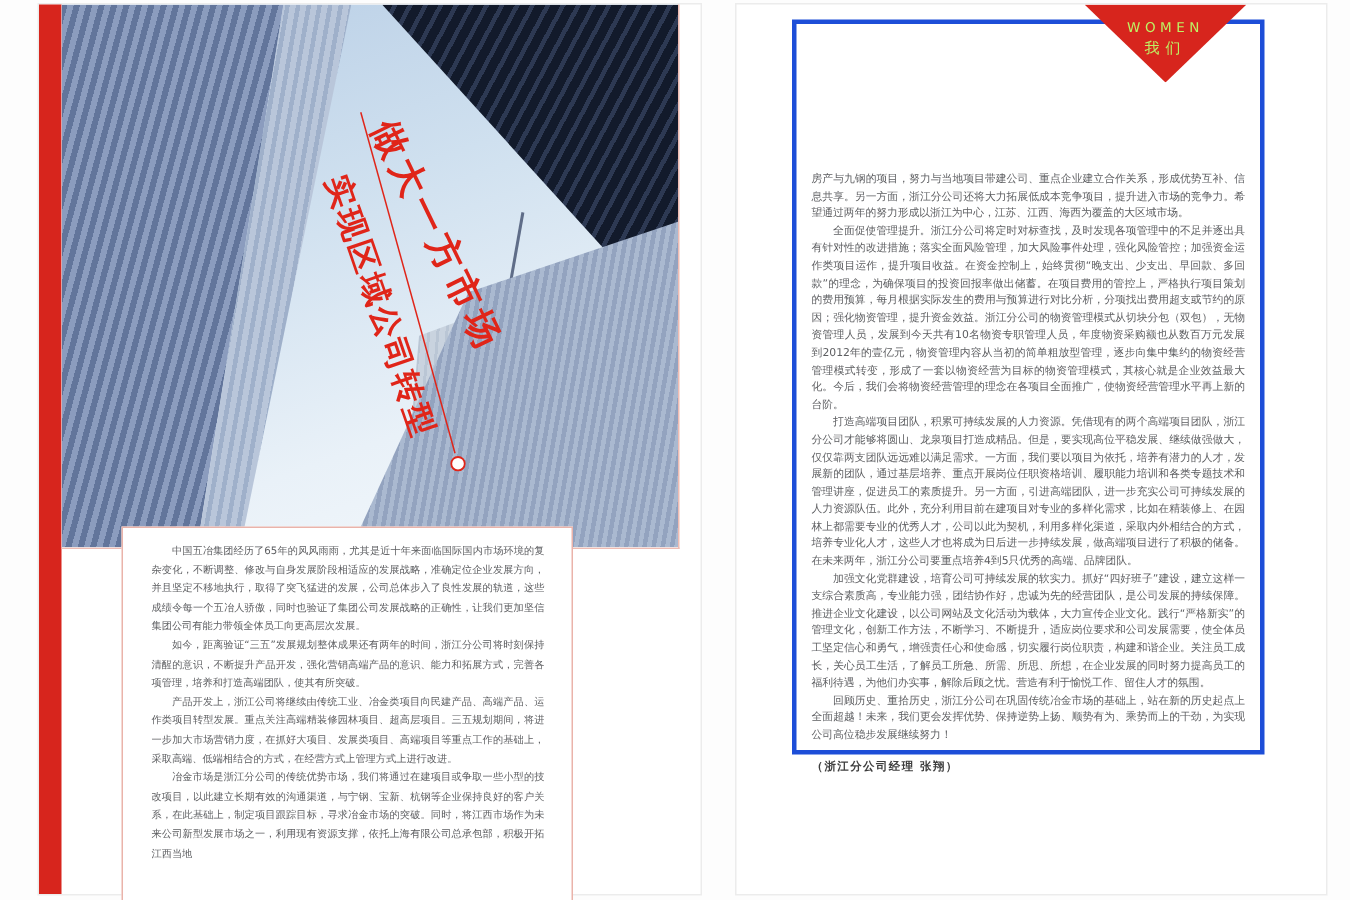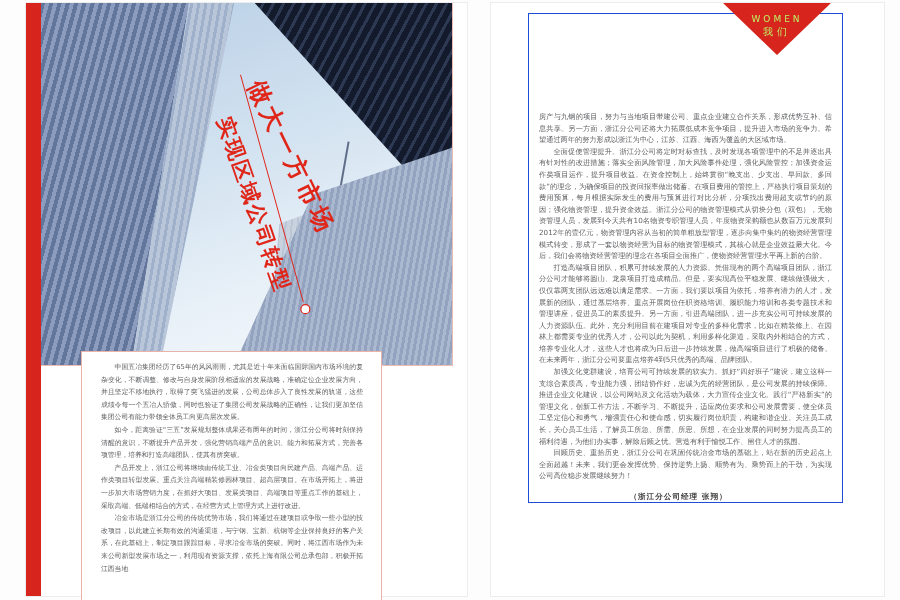--- a/index.html
+++ b/index.html
@@ -55,26 +55,26 @@
              font-size:21px; letter-spacing:2px; }
 
   .textbox { position:absolute; left:55px; top:328px; width:301px; height:258px;
              background:#fff; border:1px solid #eab3aa; box-sizing:border-box;
              padding:9px 18px 0 19px; overflow:hidden;margin-top:20px; }
   .textbox p { margin:0; text-indent:2em; font-size:6.8px; line-height:12.6px;
                color:#5d5e61; text-align:justify; }
 
   
   .frame { position:absolute; left:37px; top:10px; width:315px; height:490px;
-           border:1px solid #1d4ed8; box-sizing:border-box; }
+           border:3px solid #1d4ed8; box-sizing:border-box; }
   .rbody { position:absolute; left:10px; right:10px; top:97px; }
   .rbody p { margin:0; text-indent:2em; font-size:7.2px; line-height:11.6px;
              color:#5d5e61; text-align:justify; }
   .rbody p.cont { text-indent:0; }
-  .author { margin-top:10px; text-align:center; font-size:7.6px; font-weight:bold;
+  .author { margin-top:10px; text-align:left; font-size:7.6px; font-weight:bold;
             color:#3e3e3e; padding-right:14px; letter-spacing:1px; }
 
   .banner { position:absolute; left:232px; top:0; width:108px; height:52px;
             clip-path:polygon(0 0,100% 0,50% 100%);
             background:#d7251d; text-align:center; color:#bef264; }
   .banner .en { display:block; margin-top:11px; font-size:9px;
                 letter-spacing:3px; }
   .banner .zh { display:block; margin-top:1px; font-size:10px;
                 letter-spacing:4px; }
 </style>
@@ -100,21 +100,21 @@
         <circle cx="265" cy="307" r="4.5" fill="#ffffff" stroke="#e02519" stroke-width="1.2"></circle>
       </svg>
 
       <div class="title-line title-1">做大一方市场</div>
       <div class="title-line title-2">实现区域公司转型</div>
     </div>
 
     <div class="textbox">
       <p>中国五冶集团经历了65年的风风雨雨，尤其是近十年来面临国际国内市场环境的复杂变化，不断调整、修改与自身发展阶段相适应的发展战略，准确定位企业发展方向，并且坚定不移地执行，取得了突飞猛进的发展，公司总体步入了良性发展的轨道，这些成绩令每一个五冶人骄傲，同时也验证了集团公司发展战略的正确性，让我们更加坚信集团公司有能力带领全体员工向更高层次发展。</p>
       <p>如今，距离验证“三五”发展规划整体成果还有两年的时间，浙江分公司将时刻保持清醒的意识，不断提升产品开发，强化营销高端产品的意识、能力和拓展方式，完善各项管理，培养和打造高端团队，使其有所突破。</p>
-      <p>产品开发上，浙江公司将继续由传统工业、冶金类项目向民建产品、高端产品、运作类项目转型发展。重点关注高端精装修园林项目、超高层项目。在市场开拓上，将进一步加大市场营销力度，在抓好大项目、发展类项目、高端项目等重点工作的基础上，采取高端、低端相结合的方式，在经营方式上管理方式上进行改进。</p>
+      <p>产品开发上，浙江公司将继续由传统工业、冶金类项目向民建产品、高端产品、运作类项目转型发展。重点关注高端精装修园林项目、超高层项目。三五规划期间，将进一步加大市场营销力度，在抓好大项目、发展类项目、高端项目等重点工作的基础上，采取高端、低端相结合的方式，在经营方式上管理方式上进行改进。</p>
       <p>冶金市场是浙江分公司的传统优势市场，我们将通过在建项目或争取一些小型的技改项目，以此建立长期有效的沟通渠道，与宁钢、宝新、杭钢等企业保持良好的客户关系，在此基础上，制定项目跟踪目标，寻求冶金市场的突破。同时，将江西市场作为未来公司新型发展市场之一，利用现有资源支撑，依托上海有限公司总承包部，积极开拓江西当地</p>
     </div>
   </div>
 
   <div class="page page-right">
     <div class="frame">
       <div class="rbody">
         <p class="cont">房产与九钢的项目，努力与当地项目带建公司、重点企业建立合作关系，形成优势互补、信息共享。另一方面，浙江分公司还将大力拓展低成本竞争项目，提升进入市场的竞争力。希望通过两年的努力形成以浙江为中心，江苏、江西、海西为覆盖的大区域市场。</p>
         <p>全面促使管理提升。浙江分公司将定时对标查找，及时发现各项管理中的不足并逐出具有针对性的改进措施；落实全面风险管理，加大风险事件处理，强化风险管控；加强资金运作类项目运作，提升项目收益。在资金控制上，始终贯彻“晚支出、少支出、早回款、多回款”的理念，为确保项目的投资回报率做出储蓄。在项目费用的管控上，严格执行项目策划的费用预算，每月根据实际发生的费用与预算进行对比分析，分项找出费用超支或节约的原因；强化物资管理，提升资金效益。浙江分公司的物资管理模式从切块分包（双包），无物资管理人员，发展到今天共有10名物资专职管理人员，年度物资采购额也从数百万元发展到2012年的壹亿元，物资管理内容从当初的简单粗放型管理，逐步向集中集约的物资经营管理模式转变，形成了一套以物资经营为目标的物资管理模式，其核心就是企业效益最大化。今后，我们会将物资经营管理的理念在各项目全面推广，使物资经营管理水平再上新的台阶。</p>
         <p>打造高端项目团队，积累可持续发展的人力资源。凭借现有的两个高端项目团队，浙江分公司才能够将圆山、龙泉项目打造成精品。但是，要实现高位平稳发展、继续做强做大，仅仅靠两支团队远远难以满足需求。一方面，我们要以项目为依托，培养有潜力的人才，发展新的团队，通过基层培养、重点开展岗位任职资格培训、履职能力培训和各类专题技术和管理讲座，促进员工的素质提升。另一方面，引进高端团队，进一步充实公司可持续发展的人力资源队伍。此外，充分利用目前在建项目对专业的多样化需求，比如在精装修上、在园林上都需要专业的优秀人才，公司以此为契机，利用多样化渠道，采取内外相结合的方式，培养专业化人才，这些人才也将成为日后进一步持续发展，做高端项目进行了积极的储备。在未来两年，浙江分公司要重点培养4到5只优秀的高端、品牌团队。</p>

